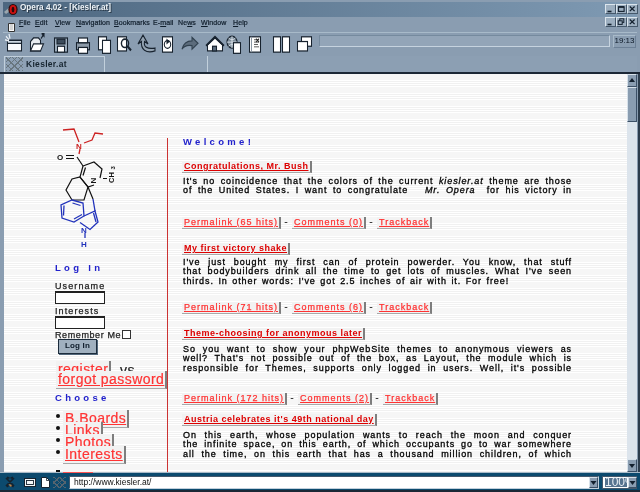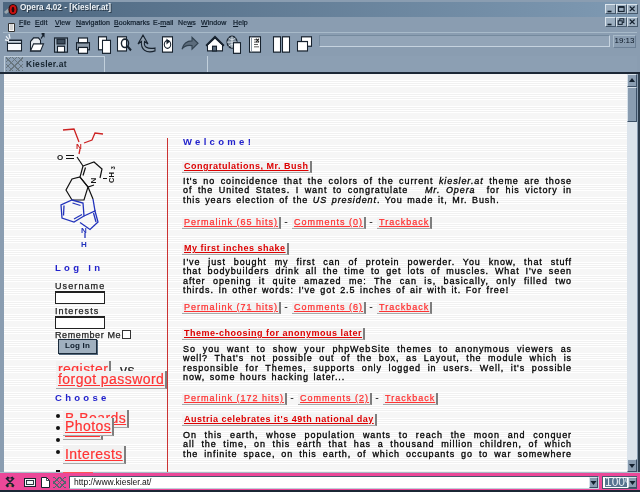--- a/index.html
+++ b/index.html
@@ -37,21 +37,21 @@
   #vscroll{left:627px;top:74px;width:10px;height:398px;background:#dce4ec}
   .sbtn{left:0;width:10px;height:13px;background:#8a9db1;
     border-top:1px solid #d7e1ea;border-left:1px solid #d7e1ea;
     border-right:1px solid #3c5066;border-bottom:1px solid #3c5066;box-sizing:border-box}
   #thumb{left:0;top:13px;width:10px;height:35px;background:#8a9db1;
     border-top:1px solid #d7e1ea;border-left:1px solid #d7e1ea;
     border-right:1px solid #3c5066;border-bottom:1px solid #3c5066;box-sizing:border-box}
   #rframe{left:637px;top:74px;width:3px;height:398px;background:#8a9db1;
     border-right:2px solid #2c3c4c;box-sizing:border-box}
   
-  #addrbar{left:0px;top:472px;width:640px;height:20px;background:#ec4899;
+  #addrbar{left:0px;top:472px;width:640px;height:20px;background:#0c4a6e;
     border-top:1px solid #a9bac8;border-bottom:2px solid #1b2735;box-sizing:border-box}
   #urlfield{left:69px;top:3px;width:530px;height:13px;background:#fff;
     border:1px solid #44586c;border-bottom-color:#c2d0dc;border-right-color:#c2d0dc;
     font-size:8.5px;color:#111;line-height:11px;padding-left:4px;box-sizing:border-box}
   .dropbtn{top:4px;width:9px;height:11px;background:#8a9db1;
     border-top:1px solid #d7e1ea;border-left:1px solid #d7e1ea;
     border-right:1px solid #3c5066;border-bottom:1px solid #3c5066;box-sizing:border-box}
   #zoomfield{left:602px;top:3px;width:35px;height:13px;background:#fff;
     border:1px solid #44586c;box-sizing:border-box}
   
@@ -295,47 +295,44 @@
     </g>
     <text x="81" y="233" font-size="8" font-weight="bold" fill="#2233bb" font-family="Liberation Sans">N</text>
     <text x="81" y="247" font-size="8" font-weight="bold" fill="#2233bb" font-family="Liberation Sans">H</text>
   </svg></div>
   <div class="bluehead" style="left:183px;top:136px">Welcome!</div>
 
   <div class="hbox" style="left:182px;top:161px"><span class="linkbox">Congratulations, Mr. Bush</span></div>
   <div class="para" style="left:183px;top:177px">
     <div>It's no coincidence that the colors of the current <i>kiesler.at</i> theme are those</div>
     <div>of the United States. I want to congratulate&nbsp;&nbsp; <i>Mr. Opera</i>&nbsp; for his victory in</div>
-    <div class="last">this years election of the <i>US president</i>. You made it, Mr. Bush.</div>
   </div>
   <div class="plrow" style="left:182px;top:217px"><span class="linkbox">Permalink (65 hits)</span> - <span class="linkbox">Comments (0)</span> - <span class="linkbox">Trackback</span></div>
 
-  <div class="hbox" style="left:182px;top:243px"><span class="linkbox">My first inches shake</span></div>
+  <div class="hbox" style="left:182px;top:243px"><span class="linkbox">My first victory shake</span></div>
   <div class="para" style="left:183px;top:258px">
     <div>I've just bought my first can of protein powerder. You know, that stuff</div>
     <div>that bodybuilders drink all the time to get lots of muscles. What I've seen</div>
-    <div>after opening it quite amazed me: The can is, basically, only filled two</div>
     <div class="last">thirds. In other words: I've got 2.5 inches of air with it. For free!</div>
   </div>
   <div class="plrow" style="left:182px;top:302px"><span class="linkbox">Permalink (71 hits)</span> - <span class="linkbox">Comments (6)</span> - <span class="linkbox">Trackback</span></div>
 
   <div class="hbox" style="left:182px;top:328px"><span class="linkbox">Theme-choosing for anonymous later</span></div>
   <div class="para" style="left:183px;top:345px">
     <div>So you want to show your phpWebSite themes to anonymous viewers as</div>
     <div>well? That's not possible out of the box, as Layout, the module which is</div>
     <div>responsible for Themes, supports only logged in users. Well, it's possible</div>
-    <div class="last">now, some hours hacking later...</div>
   </div>
   <div class="plrow" style="left:182px;top:393px"><span class="linkbox">Permalink (172 hits)</span> - <span class="linkbox">Comments (2)</span> - <span class="linkbox">Trackback</span></div>
 
   <div class="hbox" style="left:182px;top:414px"><span class="linkbox">Austria celebrates it's 49th national day</span></div>
   <div class="para" style="left:183px;top:431px;line-height:9.35px">
     <div>On this earth, whose population wants to reach the moon and conquer</div>
+    <div>the infinite space, on this earth, of which occupants go to war somewhere</div>
     <div>all the time, on this earth that has a thousand million children, of which</div>
-    <div>the infinite space, on this earth, of which occupants go to war somewhere</div>
   </div>
 
   <div class="bluehead" style="left:55px;top:262px">Log In</div>
   <div class="slabel" style="left:55px;top:281px">Username</div>
   <div class="sinput" style="left:55px;top:291px"></div>
   <div class="slabel" style="left:55px;top:306px">Interests</div>
   <div class="sinput" style="left:55px;top:316px"></div>
   <div class="slabel" style="left:55px;top:330px;letter-spacing:0.6px">Remember Me</div>
   <div class="abs" style="left:122px;top:330px;width:7px;height:7px;background:#fff;border:1px solid #333"></div>
   <div class="abs" id="loginbtn" style="left:58px;top:339px;width:37px;height:13px;background:#a0b0bf;
@@ -343,17 +340,17 @@
        color:#0c1a28;text-align:center;line-height:12px;letter-spacing:0.2px">Log In</div>
   <div class="slink" style="left:56px;top:361px"><span class="linkbox">register</span></div>
   <div class="slink" style="left:120px;top:362px;color:#222">vs.</div>
   <div class="slink" style="left:56px;top:371px"><span class="linkbox">forgot password</span></div>
   <div class="bluehead" style="left:55px;top:392px">Choose</div>
   <div class="bullet" style="left:56px;top:414px"></div>
   <div class="slink" style="left:63px;top:410px"><span class="linkbox">B.Boards</span></div>
   <div class="bullet" style="left:56px;top:426px"></div>
   <div class="slink" style="left:63px;top:422px"><span class="linkbox">Links</span></div>
   <div class="bullet" style="left:56px;top:438px"></div>
-  <div class="slink" style="left:63px;top:418px"><span class="linkbox">Photos</span></div>
+  <div class="slink" style="left:63px;top:434px"><span class="linkbox">Photos</span></div>
   <div class="bullet" style="left:56px;top:450px"></div>
   <div class="slink" style="left:63px;top:446px"><span class="linkbox">Interests</span></div>
   <div class="abs" style="left:56px;top:470px;width:4px;height:2px;background:#111"></div>
   <div class="abs" style="left:63px;top:468px;width:30px;height:4px;background:#f6f6f6;border-bottom:1px solid #ff5555"></div>
 
 </body></html>

